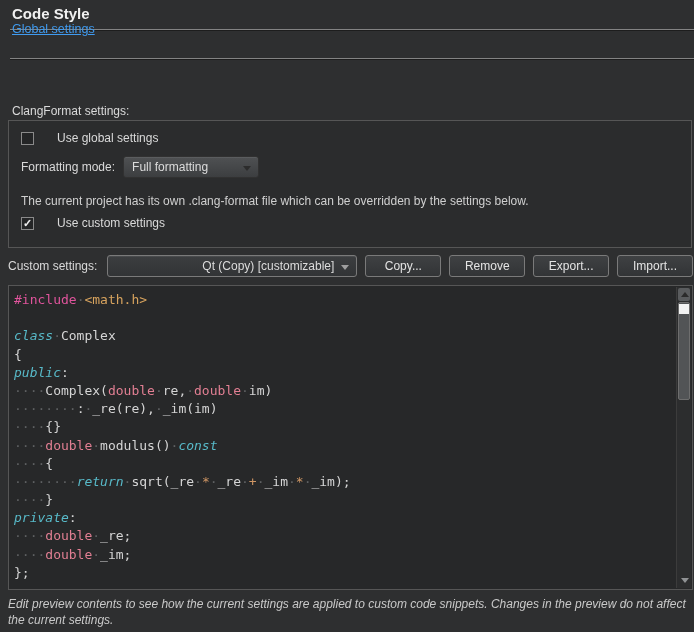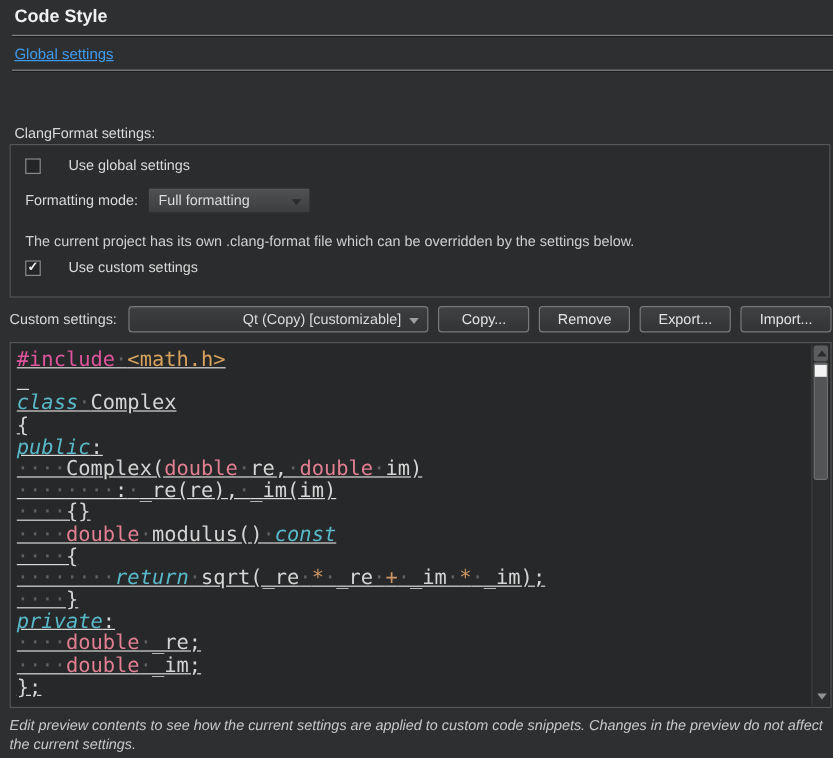--- a/index.html
+++ b/index.html
@@ -17,21 +17,21 @@
     font-family:"Liberation Sans", sans-serif;
     color:var(--text);
     overflow:hidden;
   }
   .page{position:relative; width:694px; height:632px;}
 
   .title{position:absolute; left:12px; top:5px; font-size:15px; font-weight:bold; color:var(--title);}
   .sep{position:absolute; left:10px; right:0; height:1px; background:#838383; box-shadow:0 1px 0 #1d1d1d;}
   .sep1{top:29px;}
   .sep2{top:58px;}
-  .link{position:absolute; left:12px; top:38px; font-size:12.5px; color:var(--link); text-decoration:underline; cursor:pointer;}
+  .link{position:absolute; left:12px; top:22px; font-size:12.5px; color:var(--link); text-decoration:underline; cursor:pointer;}
 
   .row{display:flex; align-items:center;}
   .label{font-size:12px; color:var(--text); white-space:nowrap;}
 
   .lang-row{position:absolute; left:12px; top:64px; height:22px; gap:9px;}
 
   
   .combo{
     position:relative; height:22px; display:flex; align-items:center;
     background:linear-gradient(180deg,#4f5153,#3c3e40);
@@ -86,21 +86,21 @@
 
   
   .editor{
     position:absolute; left:8px; right:1px; top:285px; height:305px;
     border:1px solid var(--border); background:var(--editor-bg);
   }
   .code{
     position:absolute; top:1px; left:0; bottom:1px; right:16px;
     padding:4px 0 0 5px; overflow:hidden;
     font-family:"DejaVu Sans Mono", monospace;
-    font-size:17px; line-height:18.2px; white-space:pre;text-decoration:underline;
+    font-size:13px; line-height:18.2px; white-space:pre;
   }
   .code-line{height:18.2px;}
   .tk-pp{color:var(--code-pp);}
   .tk-inc{color:var(--code-inc);}
   .tk-kw{color:var(--code-kw); font-style:italic;}
   .tk-type{color:var(--code-type);}
   .tk-op{color:var(--code-op);}
   .tk-txt{color:var(--code-txt);}
   .tk-ws{color:var(--code-ws);}
 

